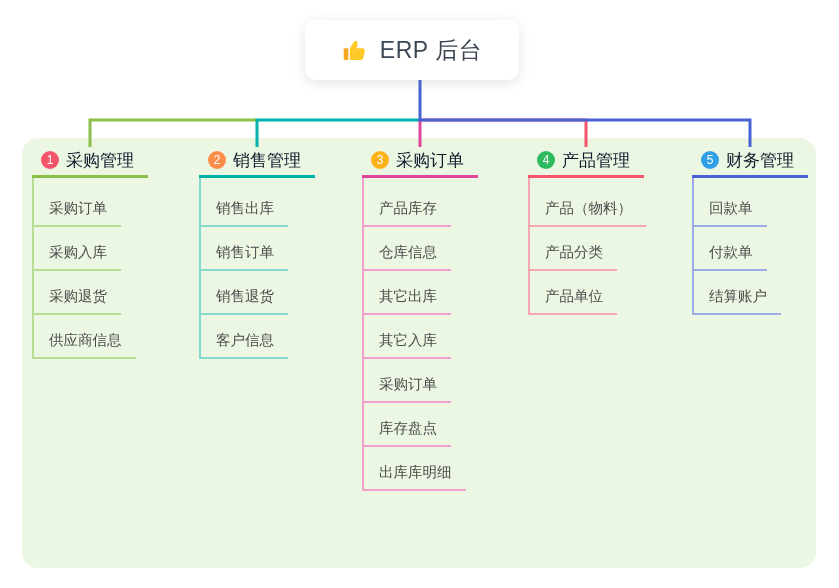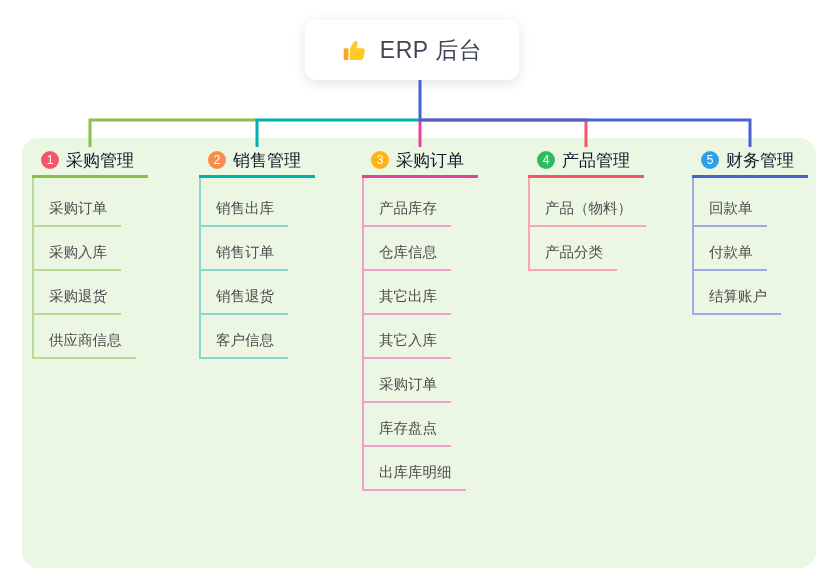--- a/index.html
+++ b/index.html
@@ -135,20 +135,23 @@
       <span class="badge">4</span>
       <span class="branch-label">产品管理</span>
     </div>
     <div class="children">
       <div class="child">
           <span>产品（物料）</span>
         </div>
       <div class="child">
           <span>产品分类</span>
         </div>
+      <div class="child">
+          <span>产品单位</span>
+        </div>
     </div>
   </div>
 
   <div class="branch" style="left: 692px; --line: #4763d3; --cline: #9cabe8; --badge: #2fa0e8;">
     <div class="branch-title">
       <span class="badge">5</span>
       <span class="branch-label">财务管理</span>
     </div>
     <div class="children">
       <div class="child">

